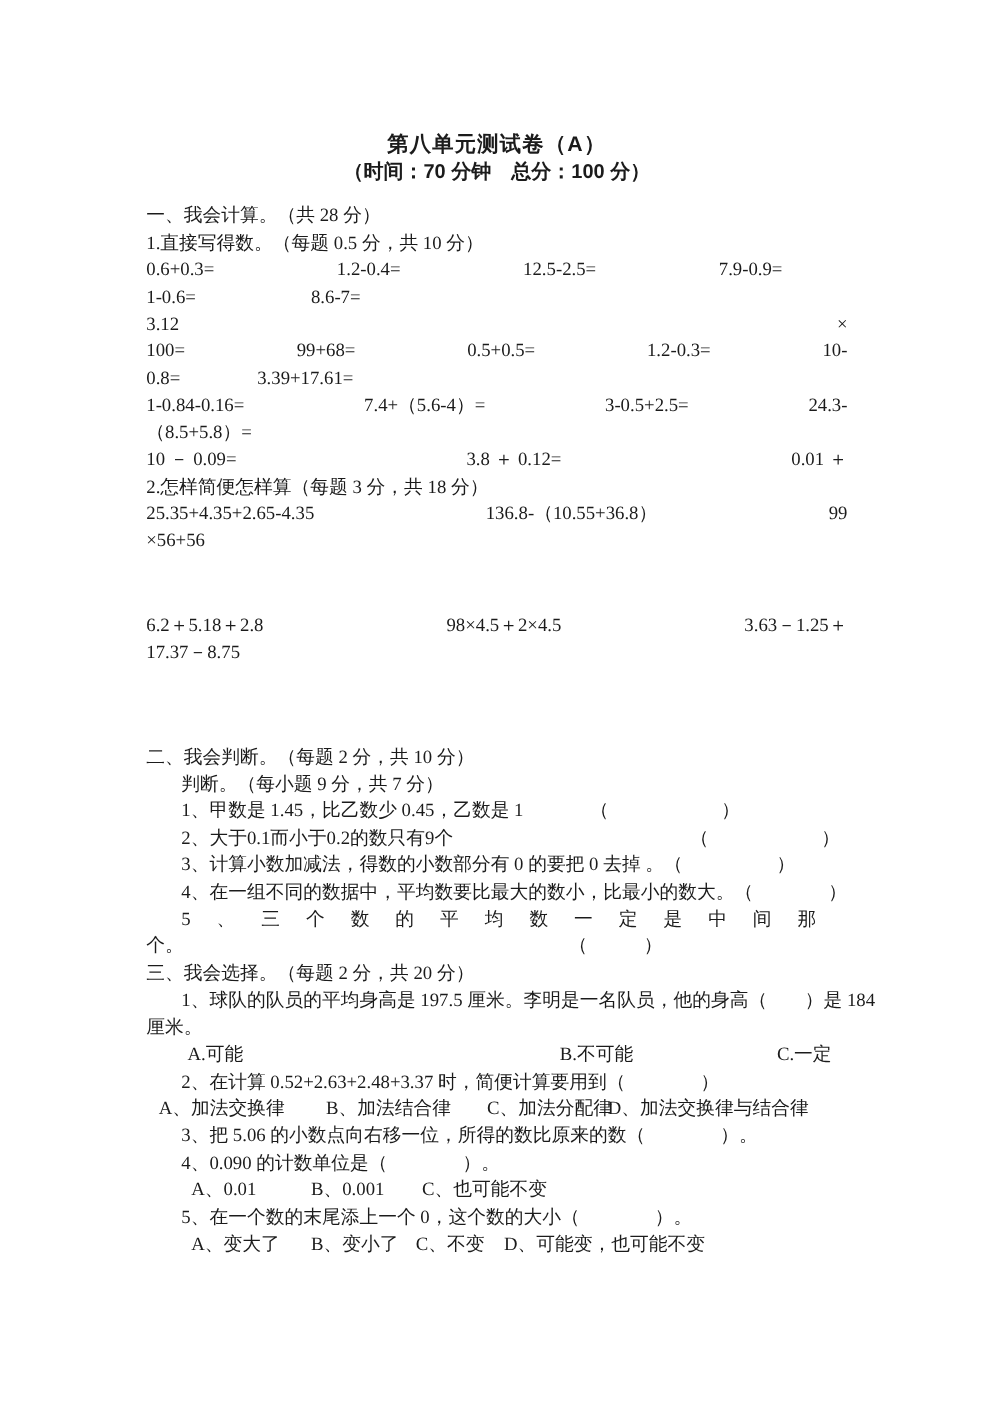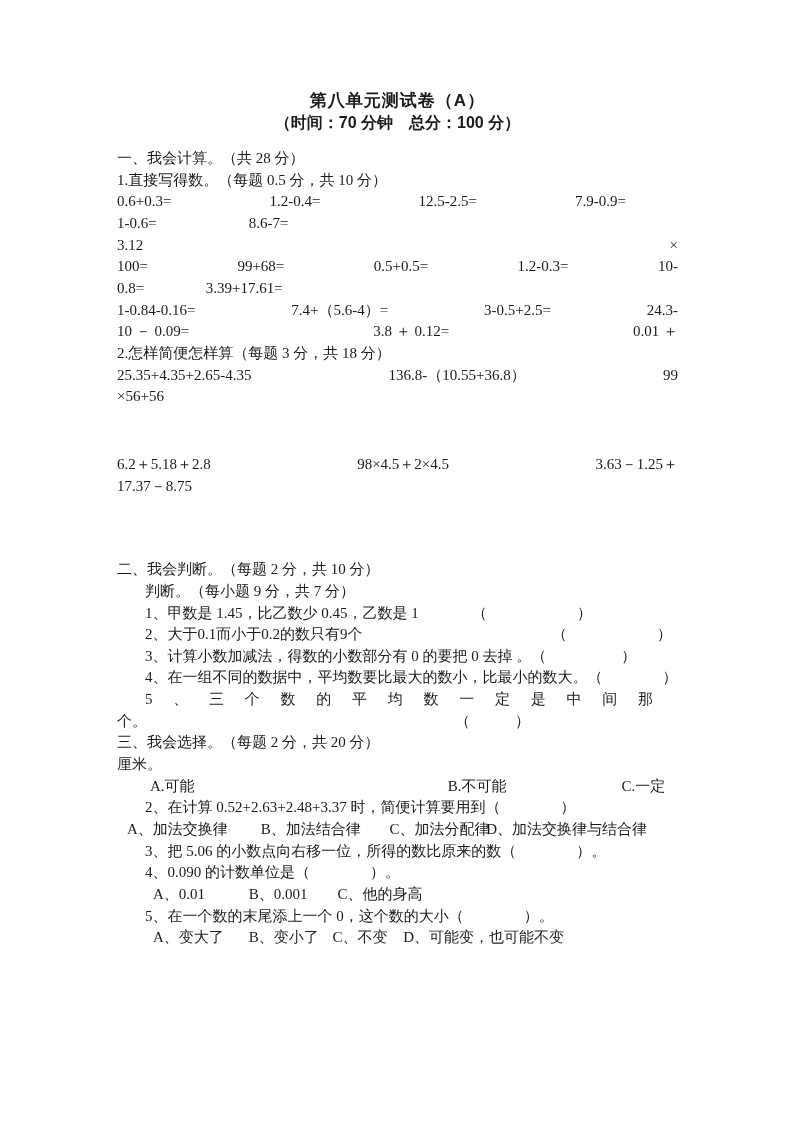--- a/index.html
+++ b/index.html
@@ -6,21 +6,21 @@
   .page{
     position:relative;
     width:793px;height:1122px;
     background:#ffffff;
     color:#1b1b1b;
     font-family:"Liberation Serif","DejaVu Serif",serif;
     overflow:hidden;
   }
   .content{
     position:absolute;
-    left:117px;top:90px;
+    left:117px;top:105px;
     width:561px;
   }
   .title{
     text-align:center;
     font-family:"Liberation Sans","DejaVu Sans",sans-serif;
     font-weight:bold;
     font-size:17px;
     line-height:22px;
     letter-spacing:1px;
   }
@@ -109,20 +109,23 @@
       <span>3.39+17.61=</span>
     </div>
 
     <div class="line flexrow">
       <span>1-0.84-0.16=</span>
       <span>7.4+（5.6-4）=</span>
       <span>3-0.5+2.5=</span>
       <span>24.3-</span>
     </div>
 
+    <div class="line">
+      <span>（8.5+5.8）=</span>
+    </div>
 
     <div class="line flexrow">
       <span>10 － 0.09=</span>
       <span>3.8 ＋ 0.12=</span>
       <span>0.01 ＋</span>
     </div>
 
 
     <div class="line">2.怎样简便怎样算（每题 3 分，共 18 分）</div>
 
@@ -171,20 +174,23 @@
 
     <div class="line ind sp17">
       <span>5 、 三 个 数 的 平 均 数 一 定 是 中 间 那</span>
     </div>
     <div class="line">
       <span>个。</span><span class="br ml308">（　　　）</span>
     </div>
 
     <div class="line">三、我会选择。（每题 2 分，共 20 分）</div>
 
+    <div class="line ind">
+      <span>1、球队的队员的平均身高是 197.5 厘米。李明是一名队员，他的身高（　　）是 184</span>
+    </div>
     <div class="line">
       <span>厘米。</span>
     </div>
     <div class="line optrow1">
       <span class="ow294">A.可能</span>
       <span class="ow170">B.不可能</span>
       <span>C.一定</span>
     </div>
 
     <div class="line ind">
@@ -200,21 +206,21 @@
     <div class="line ind">
       <span>3、把 5.06 的小数点向右移一位，所得的数比原来的数（　　　　）。</span>
     </div>
 
     <div class="line ind">
       <span>4、0.090 的计数单位是（　　　　）。</span>
     </div>
     <div class="line optrow">
       <span class="ow92">A、0.01</span>
       <span class="ow85">B、0.001</span>
-      <span>C、他的身高</span>
+      <span>C、也可能不变</span>
     </div>
 
     <div class="line ind">
       <span>5、在一个数的末尾添上一个 0，这个数的大小（　　　　）。</span>
     </div>
     <div class="line optrow">
       <span class="ow92">A、变大了</span>
       <span class="ow80">B、变小了</span>
       <span class="ow67">C、不变</span>
       <span>D、可能变，也可能不变</span>

